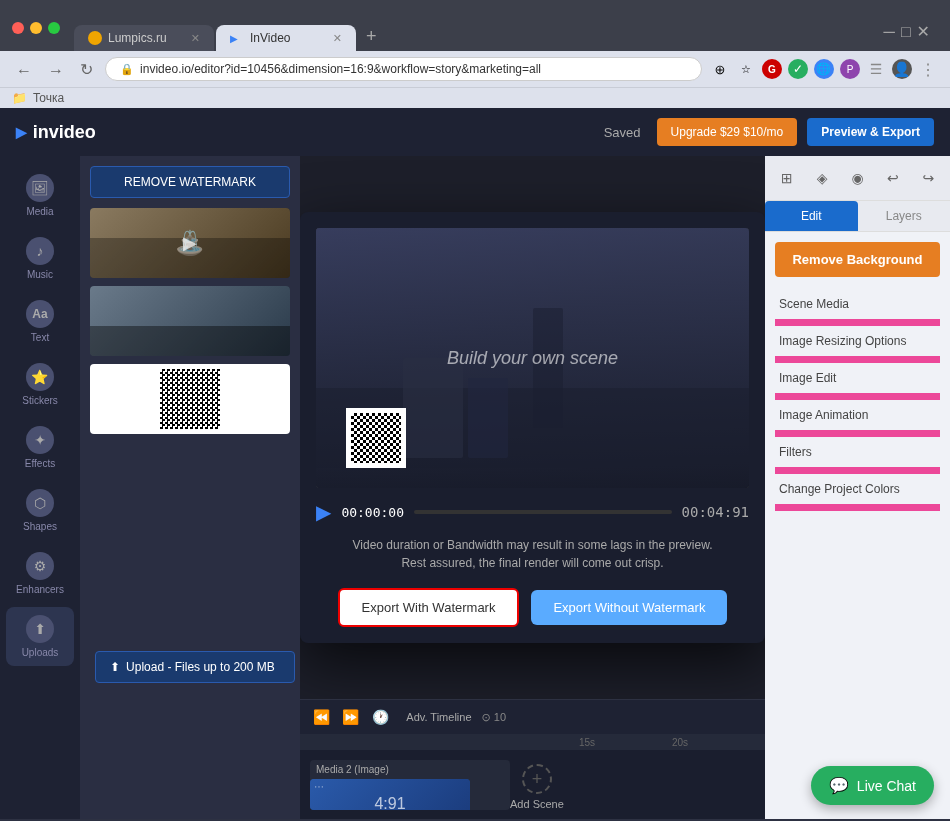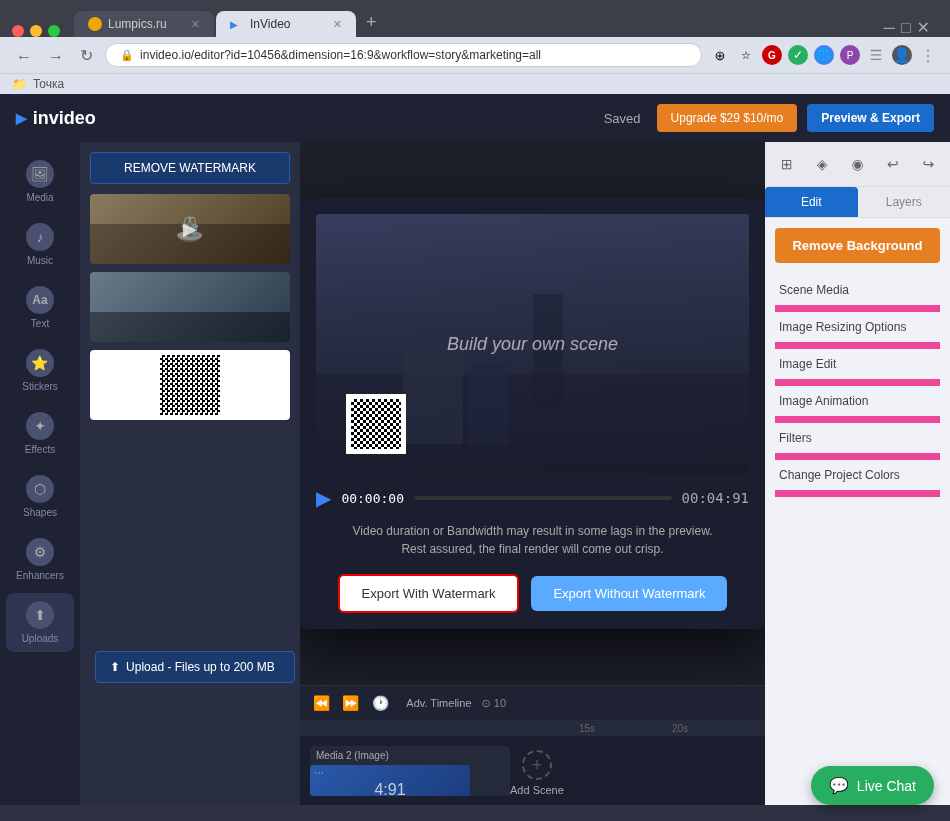--- a/index.html
+++ b/index.html
@@ -1,20 +1,20 @@
 <!DOCTYPE html>
 <html><head>
   <meta charset="utf-8">
   <style>
     * { box-sizing: border-box; margin: 0; padding: 0; }
     body { font-family: -apple-system, BlinkMacSystemFont, 'Segoe UI', sans-serif; background: #2d3142; width: 950px; height: 821px; overflow: hidden; }
 
     
     .browser-chrome { background: #3c3f4a; width: 100%; }
-    .browser-titlebar { display: flex; align-items: flex-end; padding: 8px 12px 0; gap: 6px; }
+    .browser-titlebar { display: flex; align-items: flex-start; padding: 22px 12px 0; gap: 6px; }
     .browser-controls { display: flex; gap: 6px; align-items: center; margin-right: 8px; }
     .browser-btn { width: 12px; height: 12px; border-radius: 50%; border: none; cursor: pointer; }
     .browser-btn.close { background: #ff5f57; }
     .browser-btn.minimize { background: #ffbd2e; }
     .browser-btn.maximize { background: #28ca41; }
     .tabs-bar { display: flex; align-items: flex-end; gap: 2px; }
     .tab { display: flex; align-items: center; gap: 6px; padding: 6px 14px; border-radius: 8px 8px 0 0; background: #4a4d5a; color: #ccc; font-size: 12px; cursor: pointer; min-width: 140px; }
     .tab.active { background: #dde1ec; color: #333; }
     .tab-favicon { width: 14px; height: 14px; background: #f0a500; border-radius: 50%; flex-shrink: 0; }
     .tab-favicon.invideo { background: transparent; }

